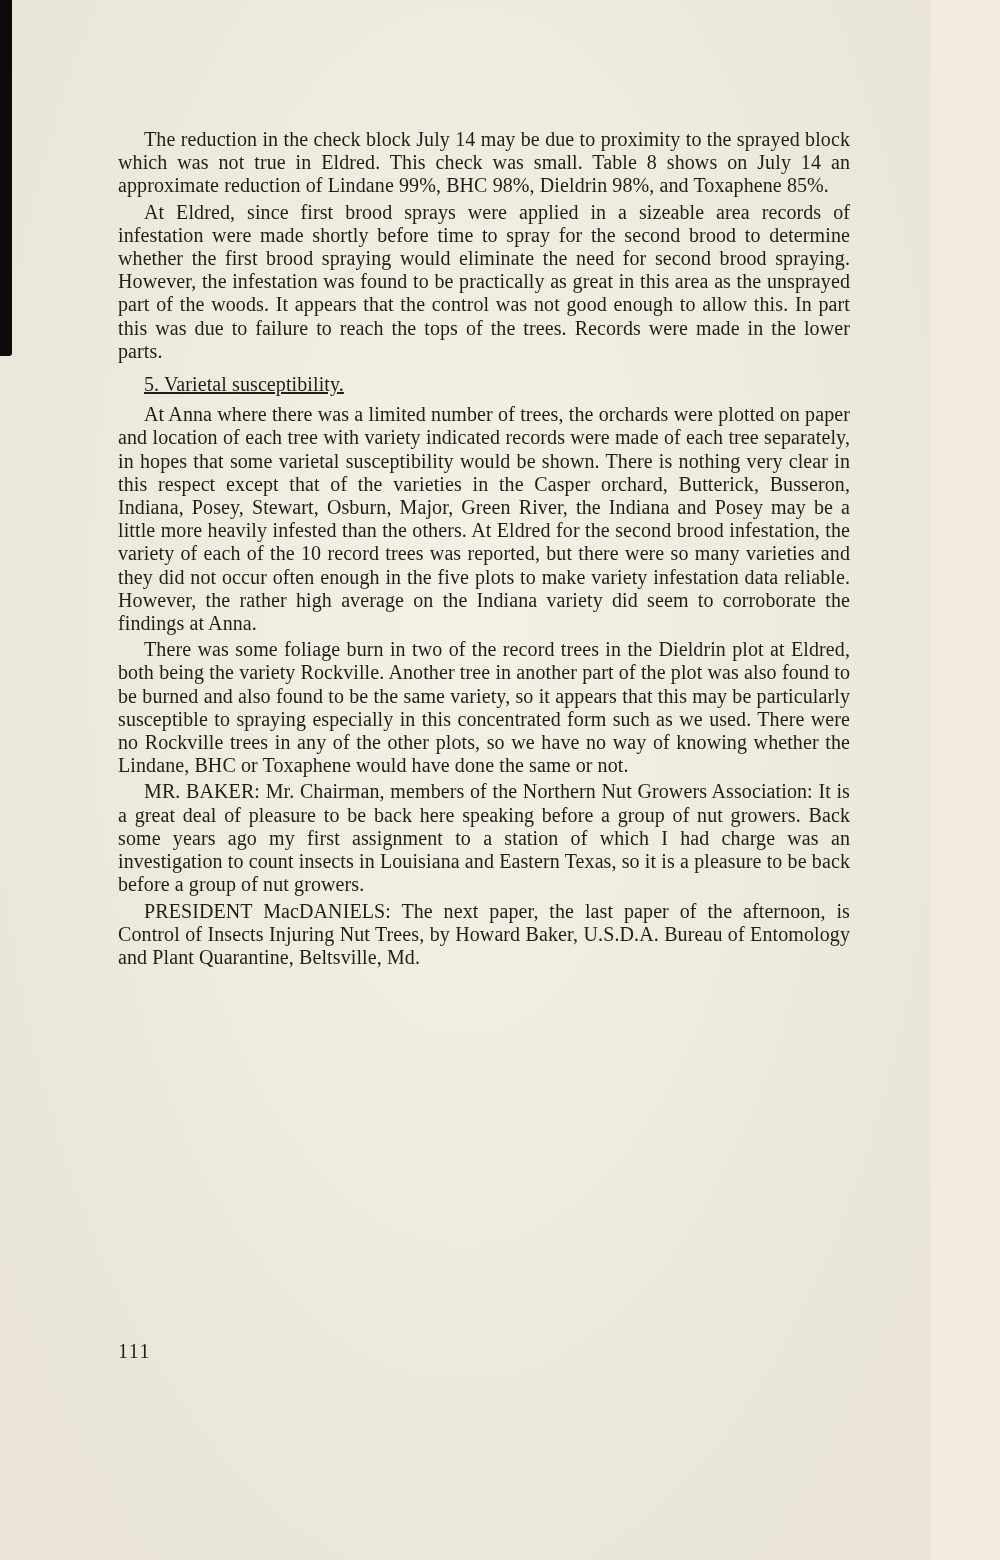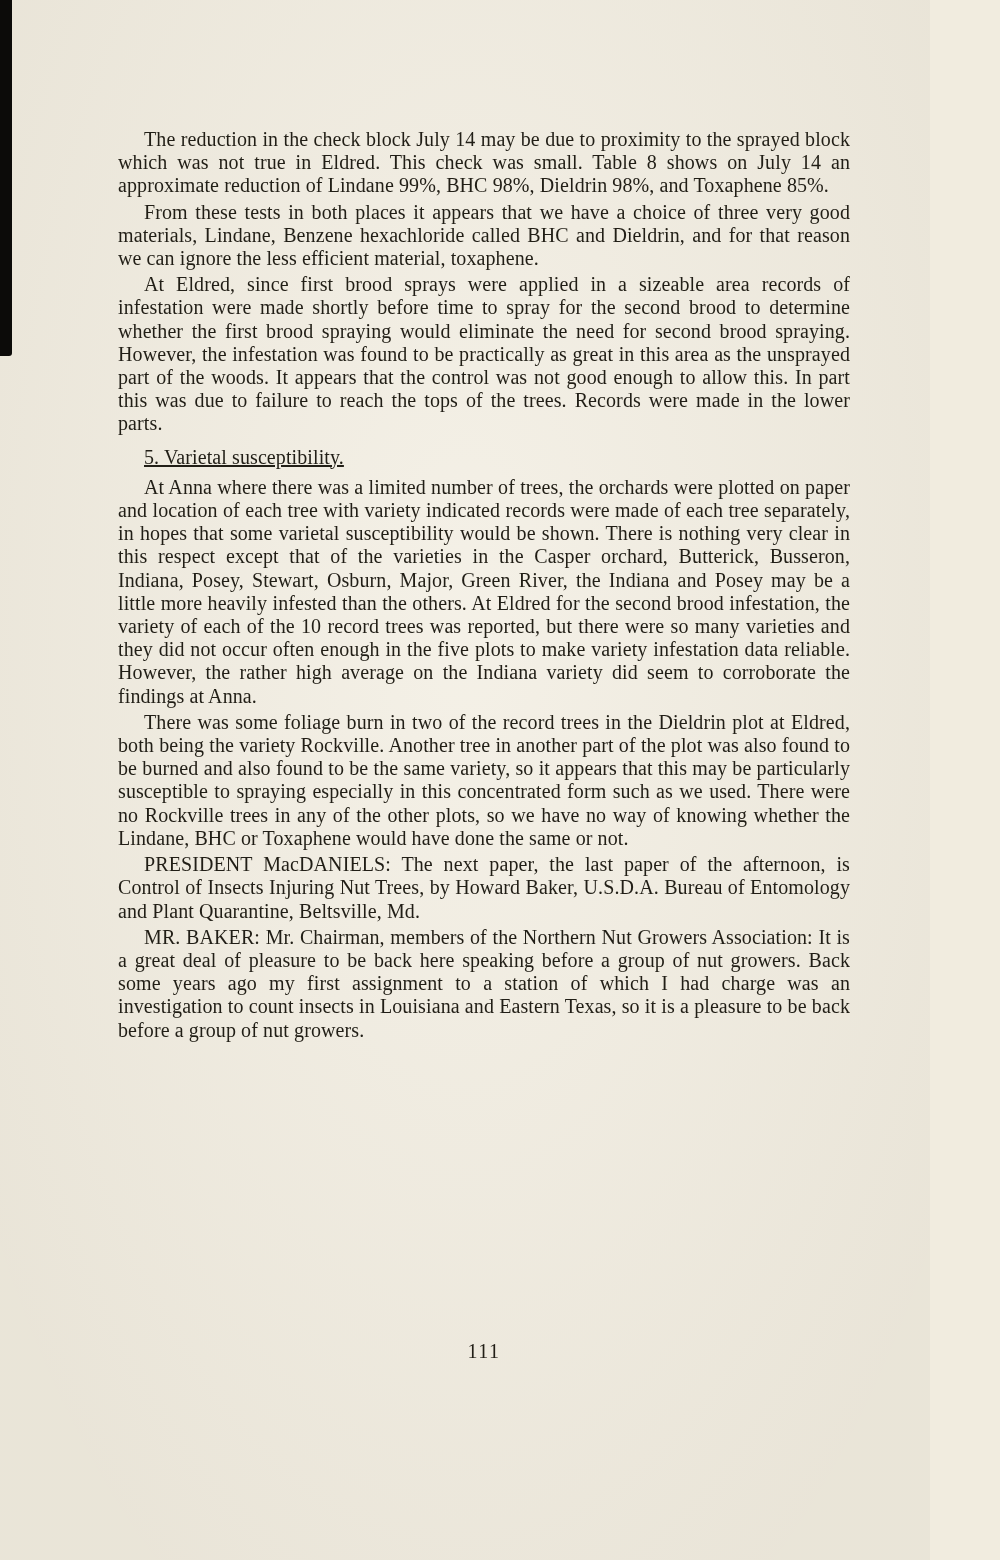--- a/index.html
+++ b/index.html
@@ -48,34 +48,33 @@
   .text-block p.heading {
     margin: 10px 0 7px 0;
     text-indent: 26px;
     text-decoration: underline;
   }
   .page-number {
     position: absolute;
     top: 1340px;
     left: 118px;
     width: 732px;
-    text-align: center;
+    text-align: left;
     font-size: 20px;
     letter-spacing: 1.5px;
   }
 </style>
 </head>
 <body>
 
 <div class="page">
   <div class="scan-edge"></div>
   <div class="text-block">
       <p class="paragraph">The reduction in the check block July 14 may be due to proximity to the sprayed block which was not true in Eldred. This check was small. Table 8 shows on July 14 an approximate reduction of Lindane 99%, BHC 98%, Dieldrin 98%, and Toxaphene 85%.</p>
-      <p class="paragraph">From these tests in both places it appears that we have a choice of three very good materials, Lindane, Benzene hexachloride called BHC and Dieldrin, and for that reason we can ignore the less efficient material, toxaphene.</p>
       <p class="paragraph">At Eldred, since first brood sprays were applied in a sizeable area records of infestation were made shortly before time to spray for the second brood to determine whether the first brood spraying would eliminate the need for second brood spraying. However, the infestation was found to be practically as great in this area as the unsprayed part of the woods. It appears that the control was not good enough to allow this. In part this was due to failure to reach the tops of the trees. Records were made in the lower parts.</p>
       <p class="heading">5. Varietal susceptibility.</p>
       <p class="paragraph">At Anna where there was a limited number of trees, the orchards were plotted on paper and location of each tree with variety indicated records were made of each tree separately, in hopes that some varietal susceptibility would be shown. There is nothing very clear in this respect except that of the varieties in the Casper orchard, Butterick, Busseron, Indiana, Posey, Stewart, Osburn, Major, Green River, the Indiana and Posey may be a little more heavily infested than the others. At Eldred for the second brood infestation, the variety of each of the 10 record trees was reported, but there were so many varieties and they did not occur often enough in the five plots to make variety infestation data reliable. However, the rather high average on the Indiana variety did seem to corroborate the findings at Anna.</p>
       <p class="paragraph">There was some foliage burn in two of the record trees in the Dieldrin plot at Eldred, both being the variety Rockville. Another tree in another part of the plot was also found to be burned and also found to be the same variety, so it appears that this may be particularly susceptible to spraying especially in this concentrated form such as we used. There were no Rockville trees in any of the other plots, so we have no way of knowing whether the Lindane, BHC or Toxaphene would have done the same or not.</p>
+      <p class="paragraph">MR. BAKER: Mr. Chairman, members of the Northern Nut Growers Association: It is a great deal of pleasure to be back here speaking before a group of nut growers. Back some years ago my first assignment to a station of which I had charge was an investigation to count insects in Louisiana and Eastern Texas, so it is a pleasure to be back before a group of nut growers.</p>
       <p class="paragraph">PRESIDENT MacDANIELS: The next paper, the last paper of the afternoon, is Control of Insects Injuring Nut Trees, by Howard Baker, U.S.D.A. Bureau of Entomology and Plant Quarantine, Beltsville, Md.</p>
-      <p class="paragraph">MR. BAKER: Mr. Chairman, members of the Northern Nut Growers Association: It is a great deal of pleasure to be back here speaking before a group of nut growers. Back some years ago my first assignment to a station of which I had charge was an investigation to count insects in Louisiana and Eastern Texas, so it is a pleasure to be back before a group of nut growers.</p>
     </div>
   <div class="page-number">111</div>
 </div>
 
 </body></html>

